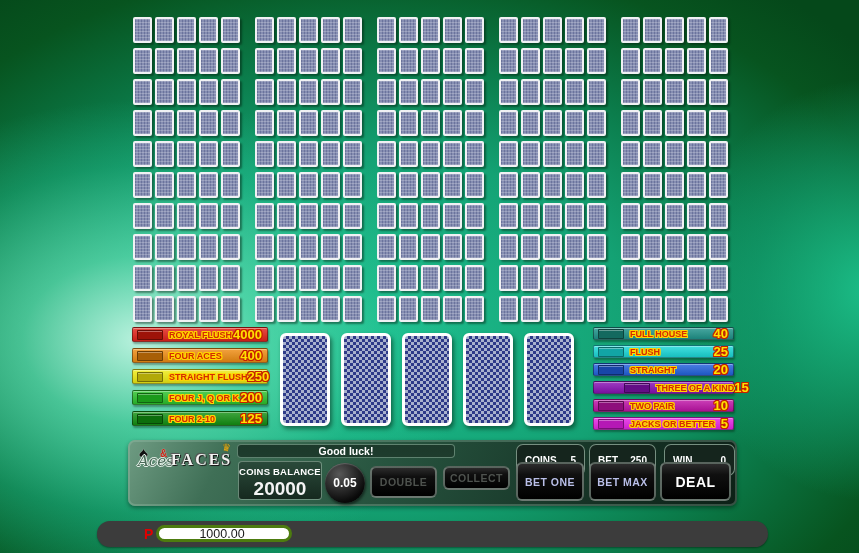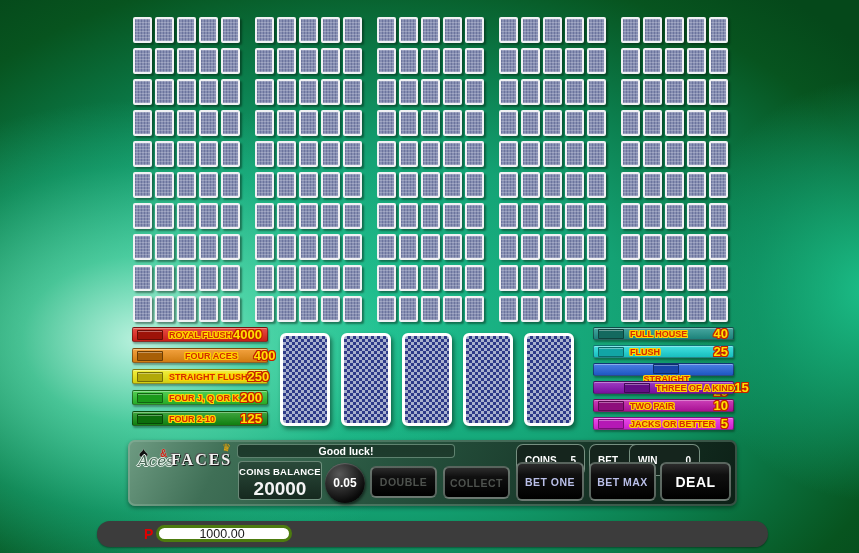--- a/index.html
+++ b/index.html
@@ -129,37 +129,37 @@
     box-sizing:border-box;border-radius:6px;
     background:linear-gradient(180deg,#2c2c2c 0%,#101010 30%,#000000 100%);
     border:2px solid rgba(175,200,186,0.5);
     display:flex;align-items:center;justify-content:center;
     font-weight:bold;cursor:pointer;
   }
   .game-btn.disabled{color:#4e524e;font-size:10.5px;letter-spacing:0.5px;}
   .game-btn.bet{color:#b9bfe8;font-size:10.5px;letter-spacing:0.5px;text-align:center;}
   .game-btn.deal{color:#ffffff;font-size:14px;letter-spacing:0.5px;}
   #btn-double {left:242px;top:26px;width:67px;height:32px;}
-  #btn-collect{left:315px;top:26px;width:67px;height:33px;}
+  #btn-collect{left:315px;top:26px;width:67px;height:24px;}
   #btn-betone {left:388px;top:22px;width:68px;height:39px;}
   #btn-betmax {left:461px;top:22px;width:67px;height:39px;}
   #btn-deal   {left:532px;top:22px;width:71px;height:39px;}
 
   
   .readout{
     box-sizing:border-box;height:32px;border-radius:7px;
     background:#15251d;border:1px solid rgba(170,200,182,0.65);
     display:flex;align-items:center;color:#ffffff;
     font-size:10px;font-weight:bold;
   }
   .readout .ro-label{margin-left:8px;}
   .readout .ro-value{margin-left:auto;margin-right:8px;}
   #readout-coins{left:388px;top:4px;width:69px;}
   #readout-bet  {left:461px;top:4px;width:67px;}
-  #readout-win  {left:501px;top:4px;width:71px;}
+  #readout-win  {left:536px;top:4px;width:71px;}
 
   
   #status-bar{
     position:absolute;left:97px;top:521px;width:671px;height:26px;
     background:#3c3c3c;border-radius:13px;
     box-shadow:0 1px 2px rgba(0,0,0,0.4);
   }
   #status-label{
     position:absolute;left:47px;top:5px;font-size:14px;font-weight:bold;color:#e20000;
   }
@@ -547,21 +547,21 @@
         </div>
       </div>
     </div>
 
   <div id="paytable-left" class="paytable">
       <div class="pt-row" style="background: linear-gradient(rgba(255, 255, 255, 0.18), rgba(0, 0, 0, 0.12)), rgb(227, 36, 27);">
         <div class="pt-chip" style="background: rgb(158, 19, 8);"></div>
         <span class="pt-name">ROYAL FLUSH</span>
         <span class="pt-value">4000</span>
       </div>
-      <div class="pt-row" style="background: linear-gradient(rgba(255, 255, 255, 0.18), rgba(0, 0, 0, 0.12)), rgb(239, 141, 19); gap: 16px;">
+      <div class="pt-row" style="background: linear-gradient(rgba(255, 255, 255, 0.18), rgba(0, 0, 0, 0.12)), rgb(239, 141, 19);">
         <div class="pt-chip" style="background: rgb(168, 95, 6);"></div>
         <span class="pt-name">FOUR ACES</span>
         <span class="pt-value">400</span>
       </div>
       <div class="pt-row" style="background: linear-gradient(rgba(255, 255, 255, 0.18), rgba(0, 0, 0, 0.12)), rgb(239, 236, 19);">
         <div class="pt-chip" style="background: rgb(178, 169, 8);"></div>
         <span class="pt-name">STRAIGHT FLUSH</span>
         <span class="pt-value">250</span>
       </div>
       <div class="pt-row" style="background: linear-gradient(rgba(255, 255, 255, 0.18), rgba(0, 0, 0, 0.12)), rgb(45, 195, 45);">
@@ -580,21 +580,21 @@
       <div class="pt-row" style="background: linear-gradient(rgba(255, 255, 255, 0.18), rgba(0, 0, 0, 0.12)), rgb(31, 148, 139);">
         <div class="pt-chip" style="background: rgb(20, 105, 95);"></div>
         <span class="pt-name">FULL HOUSE</span>
         <span class="pt-value">40</span>
       </div>
       <div class="pt-row" style="background: linear-gradient(rgba(255, 255, 255, 0.18), rgba(0, 0, 0, 0.12)), rgb(27, 217, 217);">
         <div class="pt-chip" style="background: rgb(18, 165, 165);"></div>
         <span class="pt-name">FLUSH</span>
         <span class="pt-value">25</span>
       </div>
-      <div class="pt-row" style="background: linear-gradient(rgba(255, 255, 255, 0.18), rgba(0, 0, 0, 0.12)), rgb(35, 99, 221); flex-direction: column;">
+      <div class="pt-row" style="background: linear-gradient(rgba(255, 255, 255, 0.18), rgba(0, 0, 0, 0.12)), rgb(35, 99, 221);">
         <div class="pt-chip" style="background: rgb(24, 70, 168);"></div>
         <span class="pt-name">STRAIGHT</span>
         <span class="pt-value">20</span>
       </div>
       <div class="pt-row" style="background: linear-gradient(rgba(255, 255, 255, 0.18), rgba(0, 0, 0, 0.12)), rgb(137, 18, 181); padding-left: 26px;">
         <div class="pt-chip" style="background: rgb(99, 13, 134);"></div>
         <span class="pt-name">THREE OF A KIND</span>
         <span class="pt-value">15</span>
       </div>
       <div class="pt-row" style="background: linear-gradient(rgba(255, 255, 255, 0.18), rgba(0, 0, 0, 0.12)), rgb(192, 20, 168);">

